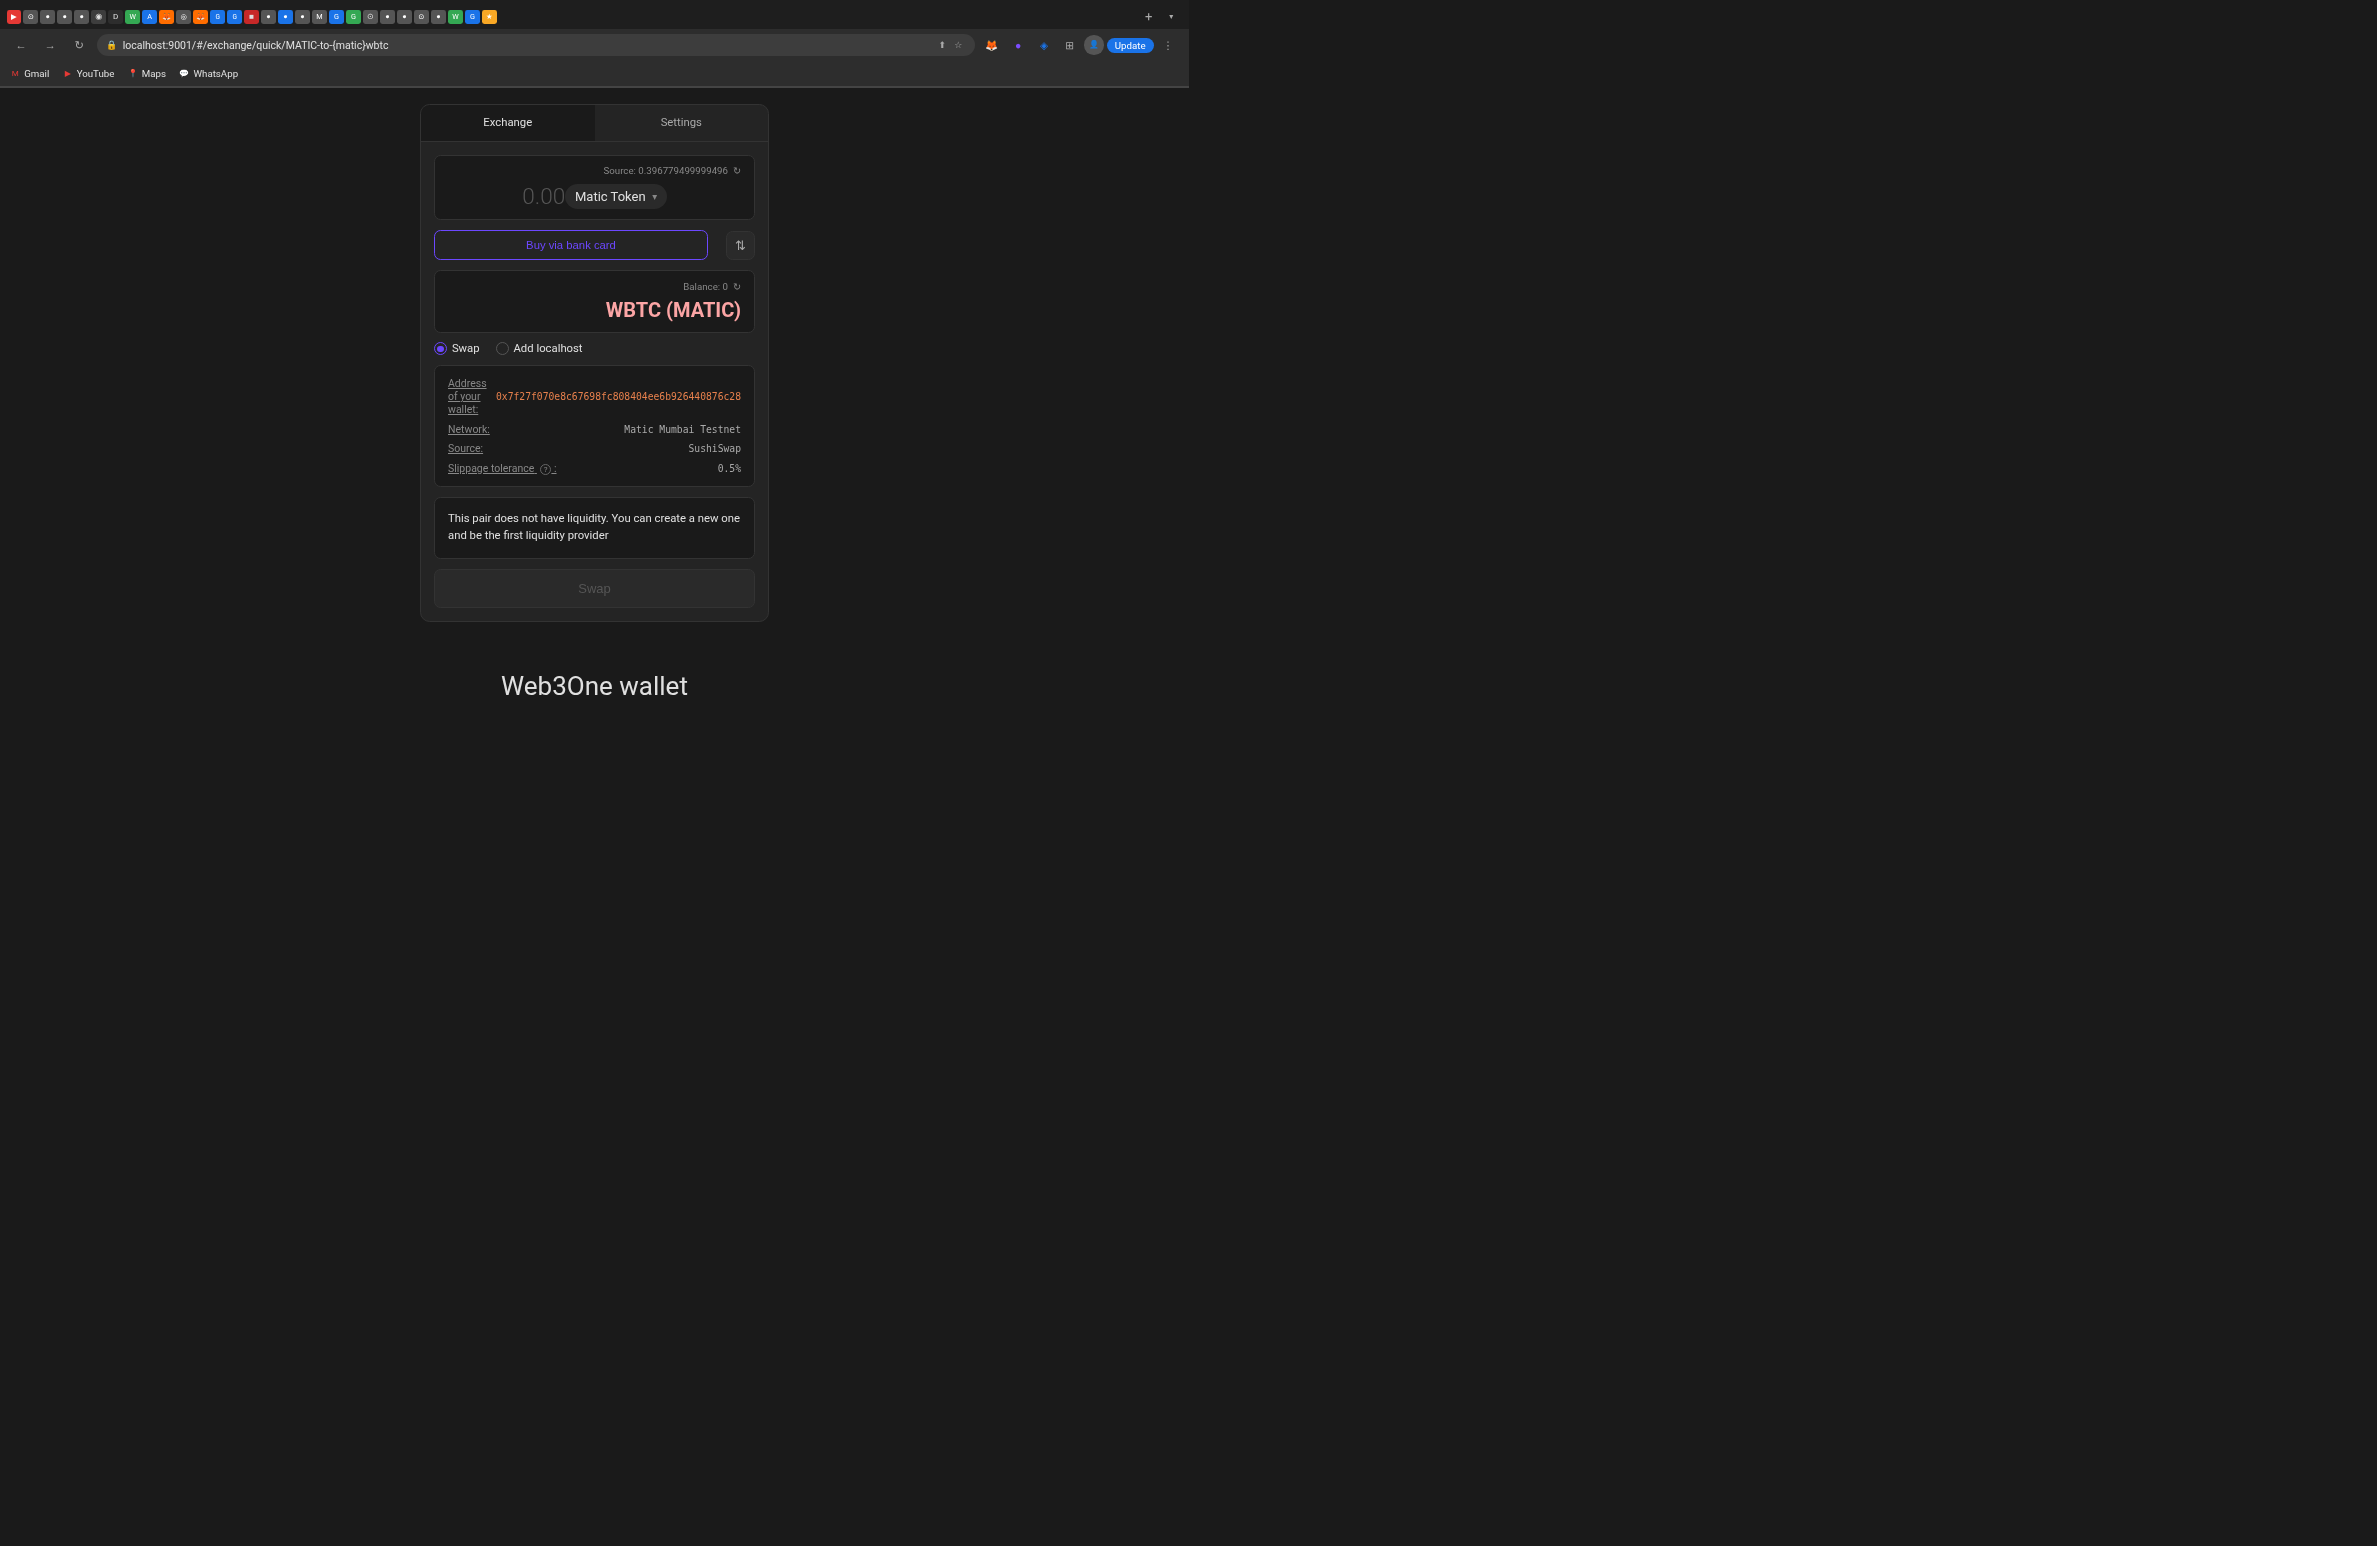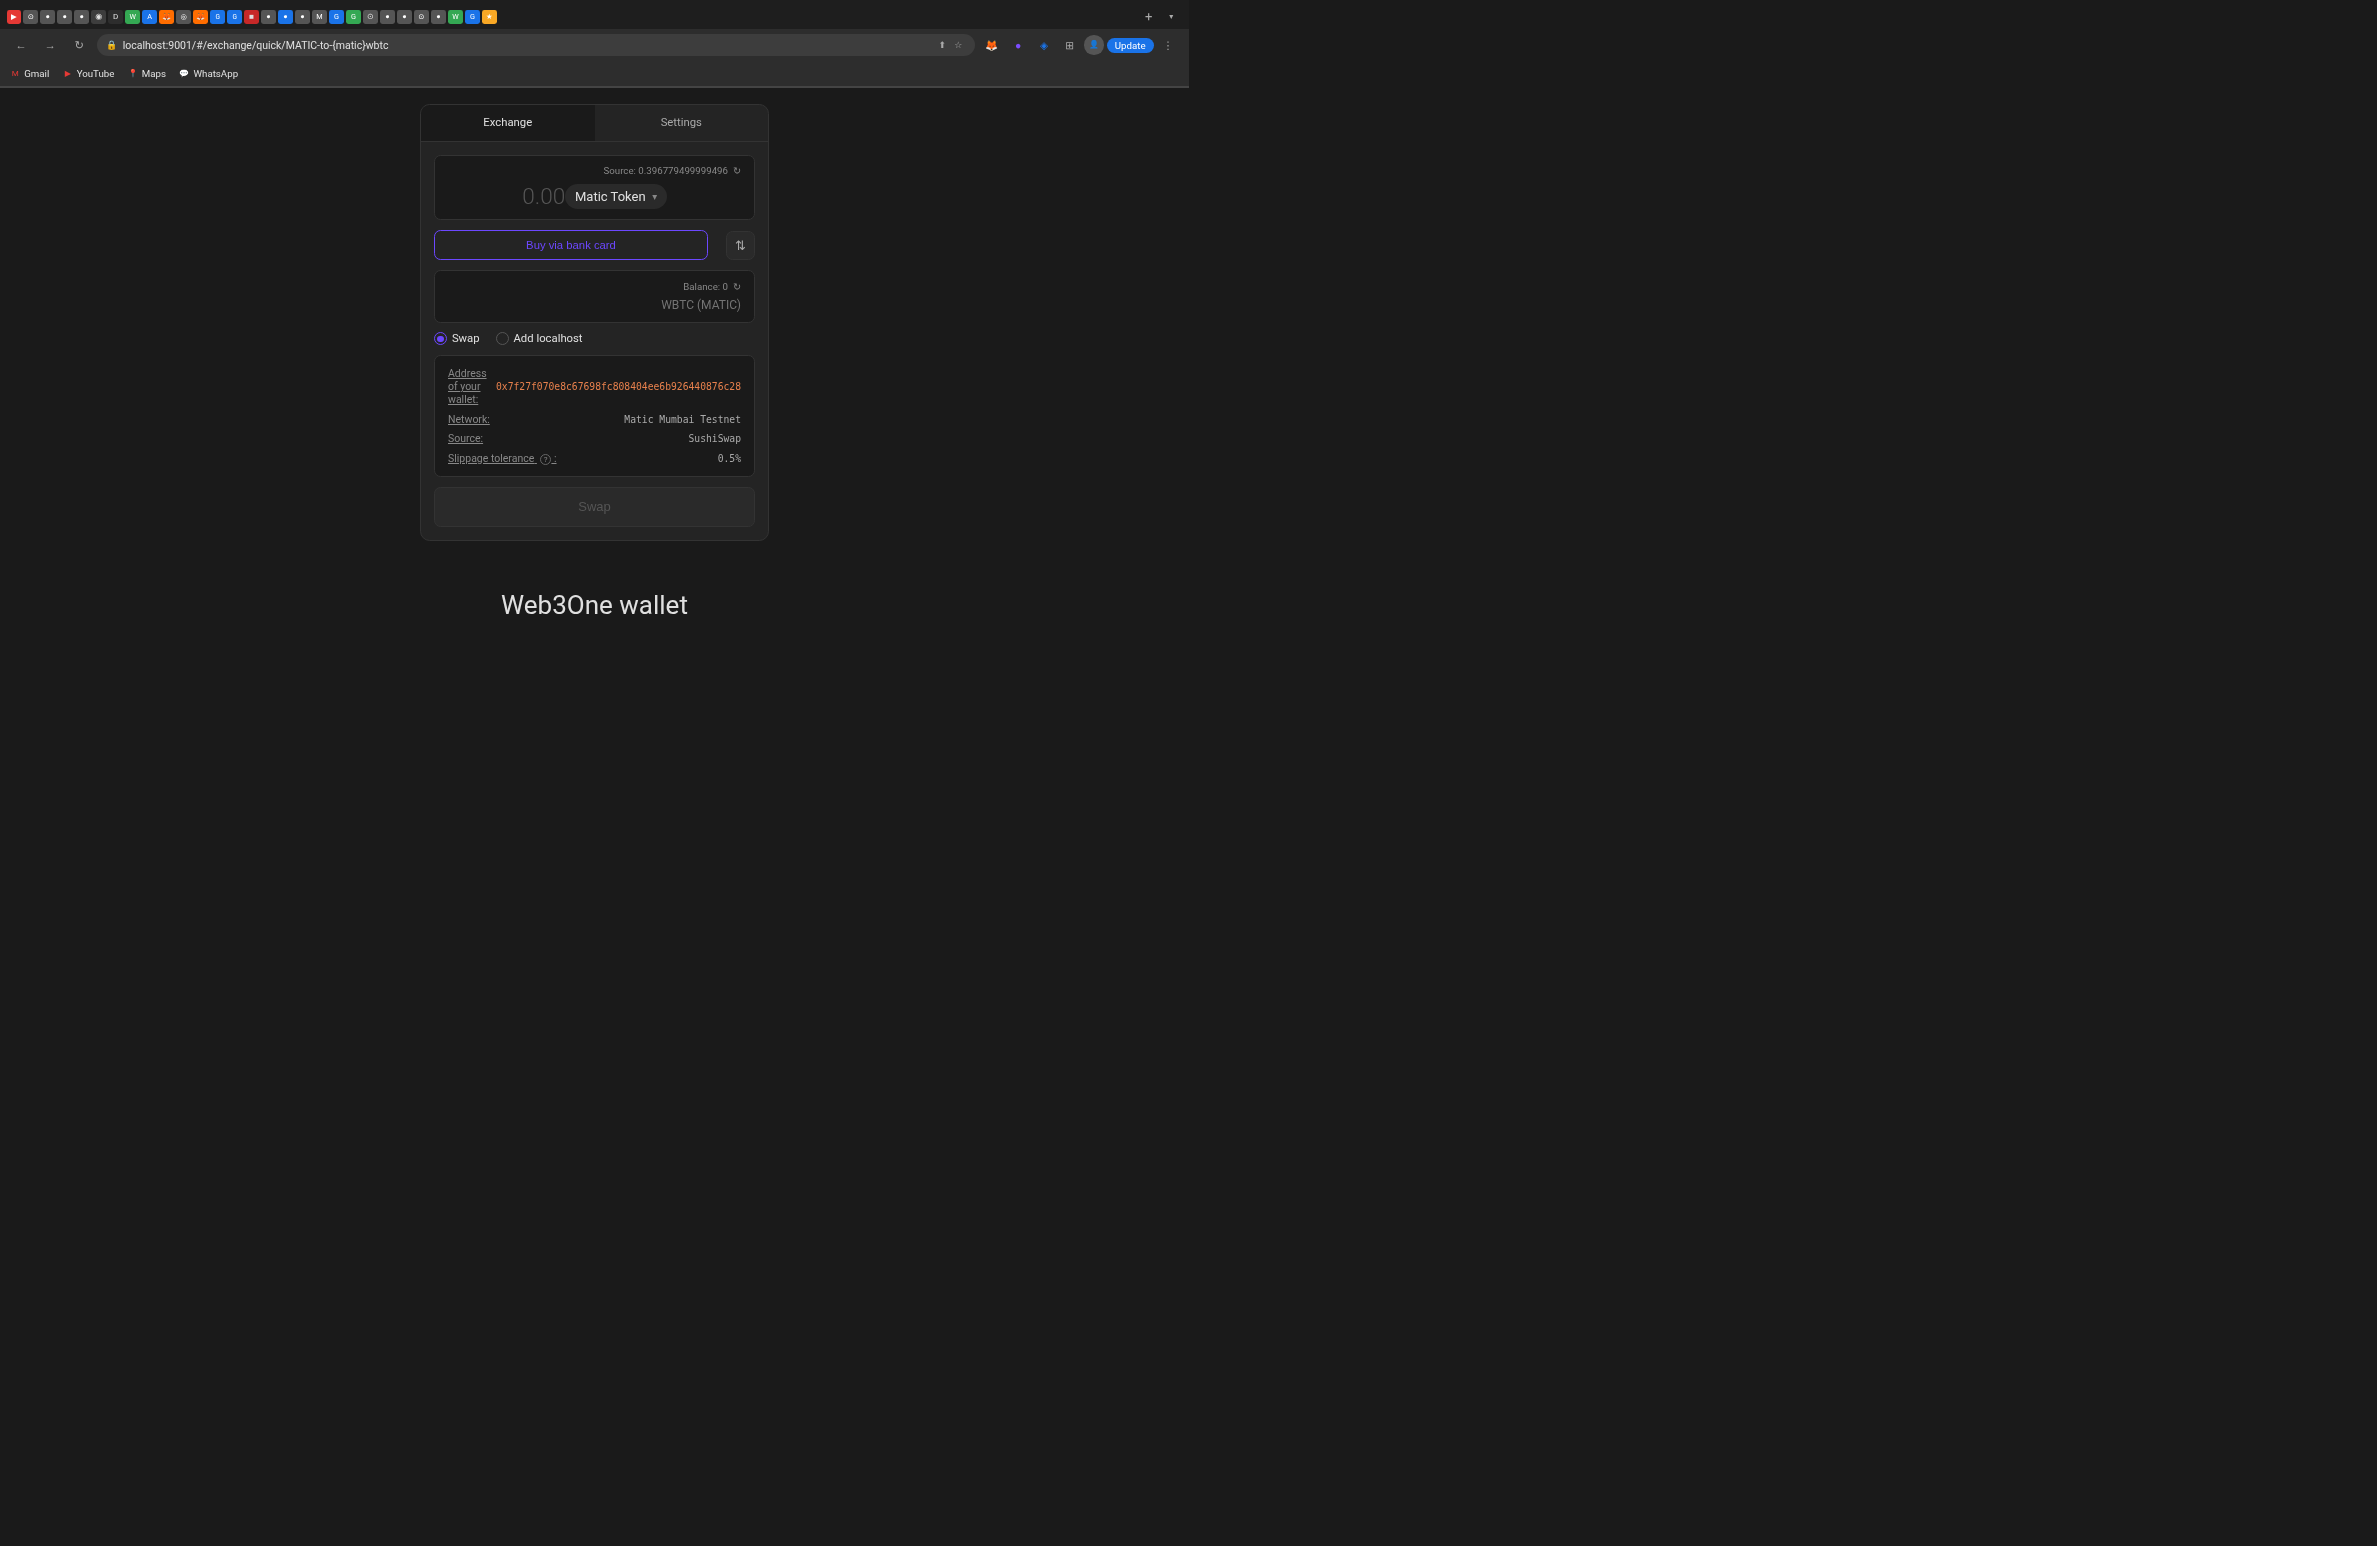--- a/index.html
+++ b/index.html
@@ -321,23 +321,23 @@
       margin-bottom: 6.5px;
     }
 
     .token-box-to-main {
       display: flex;
       align-items: center;
       justify-content: flex-end;
     }
 
     .token-name-large {
-      font-size: 12px;
-      color: #737373;
-      font-weight: 400;
+      font-size: 20px;
+      color: #fca5a5;
+      font-weight: 700;
     }
 
     
     .radio-row {
       display: flex;
       align-items: center;
       gap: 16px;
     }
 
     .radio-option {
@@ -618,20 +618,23 @@
         <div class="info-row">
           <span class="info-label">
             <span>Slippage tolerance</span>
             <span class="question-mark">?</span>
             <span> :</span>
           </span>
           <span class="info-value">0.5%</span>
         </div>
       </div>
 
+      <div class="warning-box">
+        <span>This pair does not have liquidity. You can create a new one and be the first liquidity provider</span>
+      </div>
 
       <button class="swap-btn">Swap</button>
 
     </div>
   </div>
 
   <div class="page-footer">
     <h1 class="footer-title">Web3One wallet</h1>
   </div>
 

